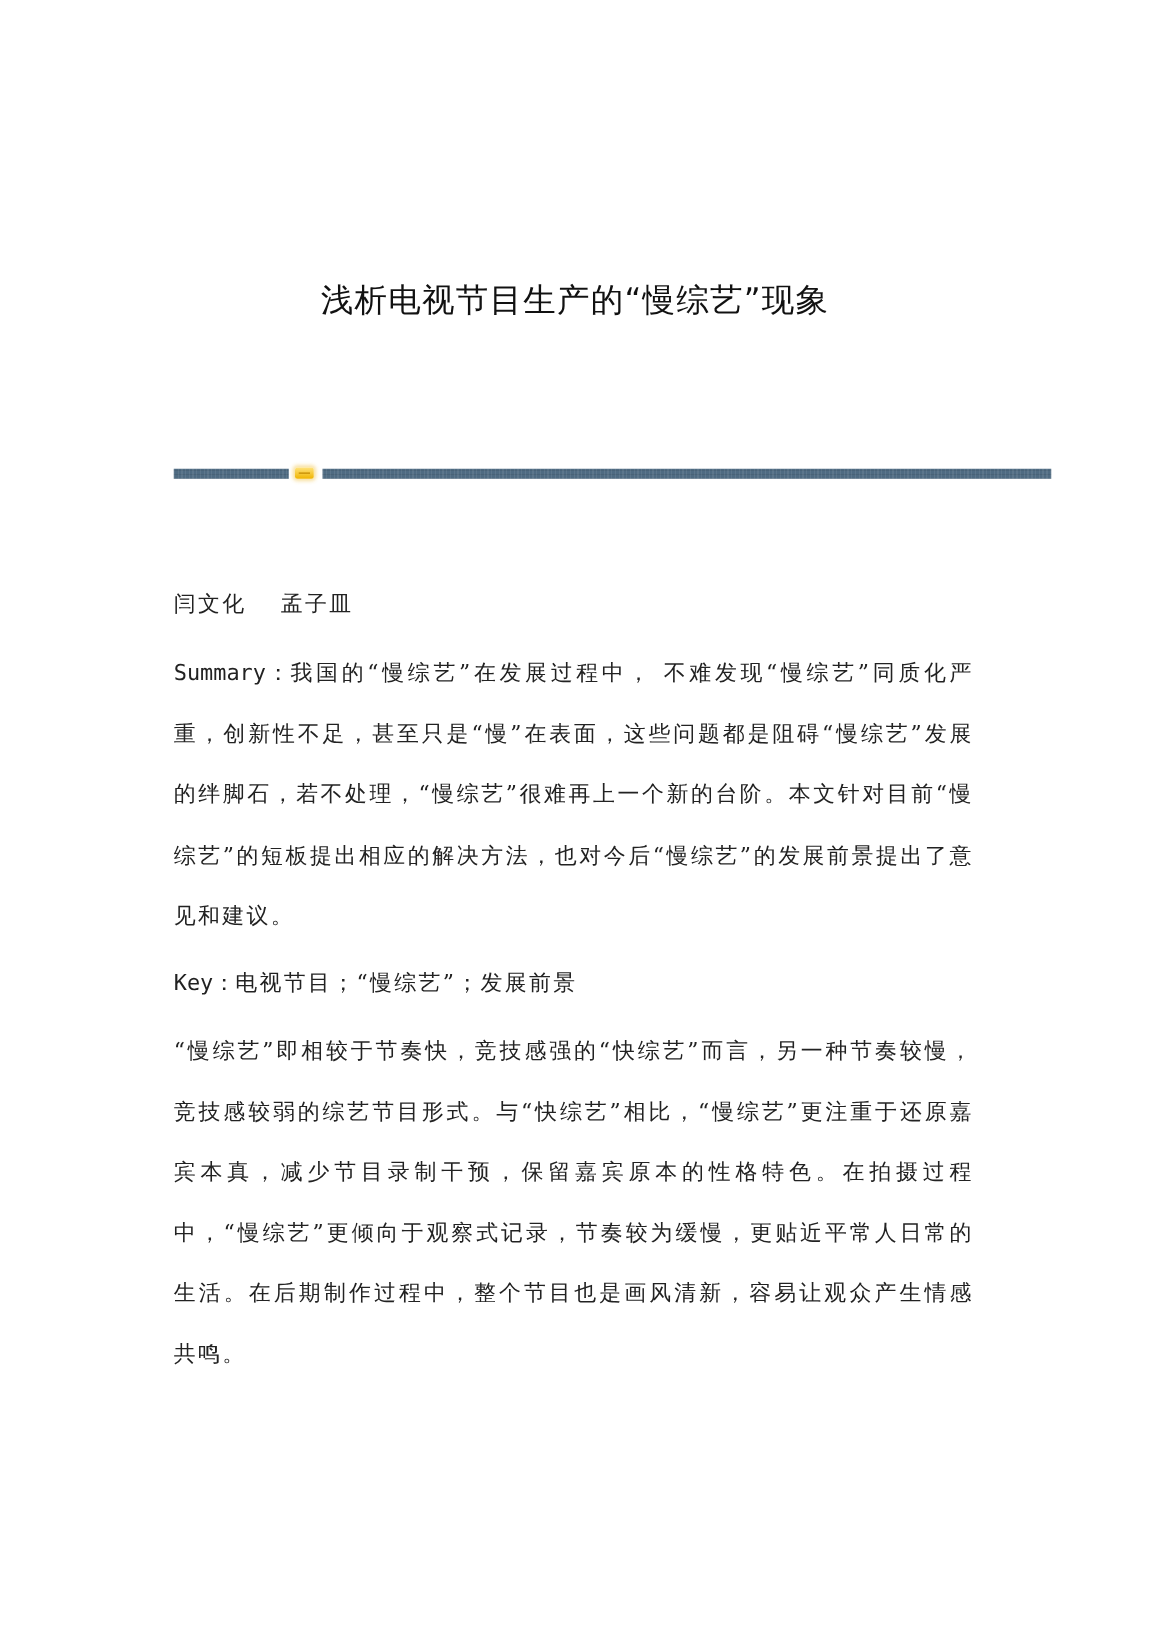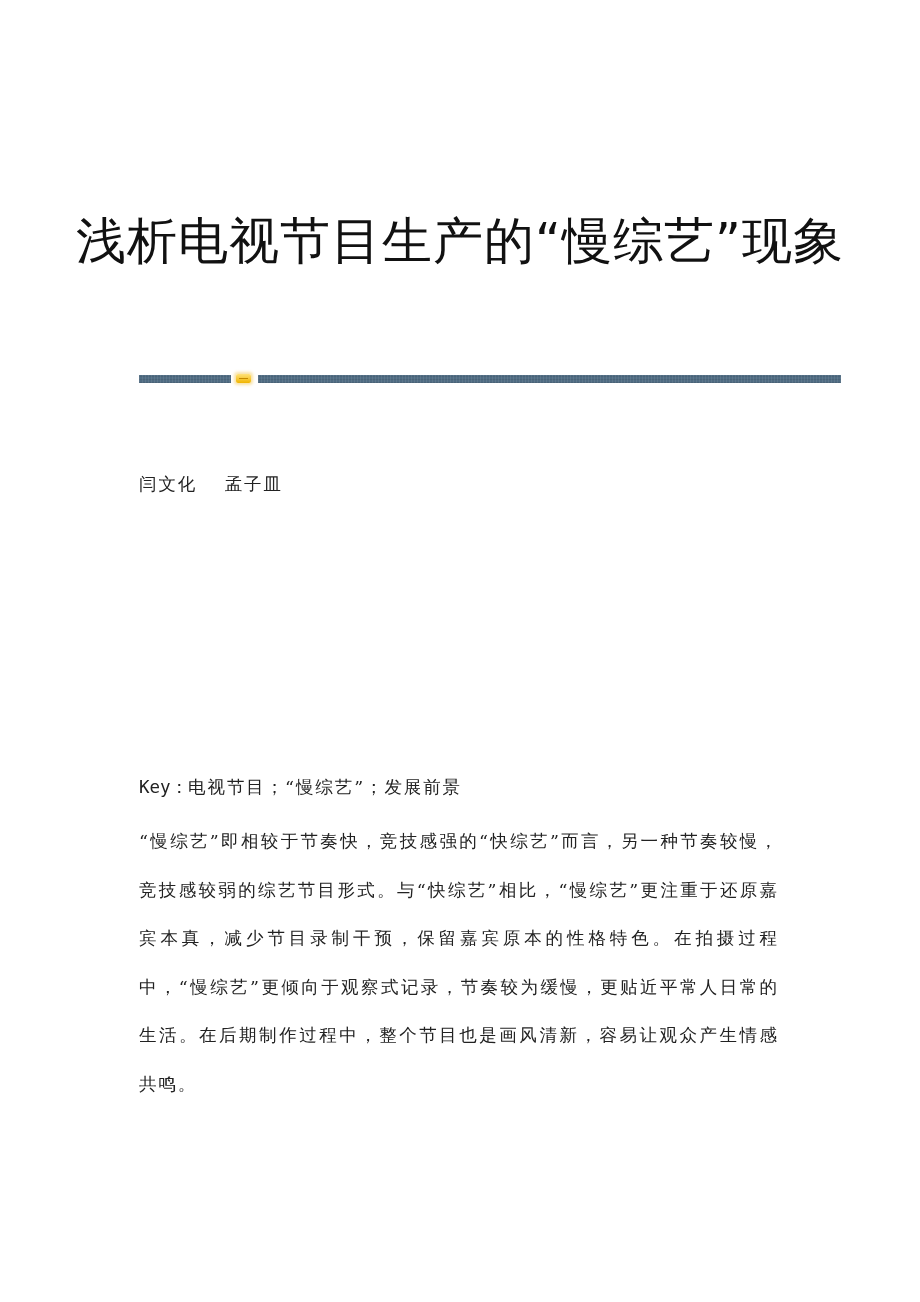--- a/index.html
+++ b/index.html
@@ -1,20 +1,20 @@
 <!DOCTYPE html>
 <html><head>
 <meta charset="utf-8">
 <style>
   html, body { margin: 0; padding: 0; background: #ffffff; }
   body { width: 920px; height: 1302px; position: relative; overflow: hidden;
          font-family: "DejaVu Serif", "Liberation Serif", serif; color: #1a1a1a; }
   .page { position: absolute; left: 0; top: 0; width: 920px; height: 1302px; }
   .title { position: absolute; left: 0; top: 214px; width: 920px; text-align: center;
-           font-family: "DejaVu Sans", "Liberation Sans", sans-serif; font-size: 50px;
+           font-family: "DejaVu Sans", "Liberation Sans", sans-serif; font-size: 26px;
            letter-spacing: 1px; color: #111; line-height: 54px; }
   .divider { position: absolute; left: 139px; top: 375px; width: 702px; height: 9px; }
   .bar { position: absolute; top: 0; height: 8px; background: #4f6b82;
          background-image: repeating-linear-gradient(90deg, rgba(255,255,255,0.08) 0 1px, transparent 1px 3px),
                            repeating-linear-gradient(0deg, rgba(0,0,0,0.08) 0 1px, transparent 1px 3px); }
   .bar.left { left: 0; width: 92px; }
   .bar.right { left: 119px; width: 583px; }
   .gold { position: absolute; left: 97px; top: -1px; width: 15px; height: 9px; border-radius: 2px;
           background: linear-gradient(#ffe27a, #f0b400); box-shadow: 0 0 3px 2px rgba(240,190,60,0.45); }
   .gold::after { content: ""; position: absolute; left: 3px; right: 3px; top: 4px; height: 1px; background: #c48a00; }
@@ -35,20 +35,23 @@
     <div class="bar left"></div>
     <div class="gold"></div>
     <div class="bar right"></div>
   </div>
 
   <div class="authors">
     <span>闫文化</span>
     <span>孟子皿</span>
   </div>
 
+  <div class="text" style="top:515px;">
+    <p class="p"><span class="lbl">Summary：</span><span>我国的“慢综艺”在发展过程中， 不难发现“慢综艺”同质化严重，创新性不足，甚至只是“慢”在表面，这些问题都是阻碍“慢综艺”发展的绊脚石，若不处理，“慢综艺”很难再上一个新的台阶。本文针对目前“慢综艺”的短板提出相应的解决方法，也对今后“慢综艺”的发展前景提出了意见和建议。</span></p>
+  </div>
 
   <div class="text" style="top:763px;">
     <p class="p"><span class="lbl">Key：</span><span>电视节目；“慢综艺”；发展前景</span></p>
   </div>
 
   <div class="text" style="top:817px;">
     <p class="p">“慢综艺”即相较于节奏快，竞技感强的“快综艺”而言，另一种节奏较慢，竞技感较弱的综艺节目形式。与“快综艺”相比，“慢综艺”更注重于还原嘉宾本真，减少节目录制干预，保留嘉宾原本的性格特色。在拍摄过程中，“慢综艺”更倾向于观察式记录，节奏较为缓慢，更贴近平常人日常的生活。在后期制作过程中，整个节目也是画风清新，容易让观众产生情感共鸣。</p>
   </div>
 
 </div>

